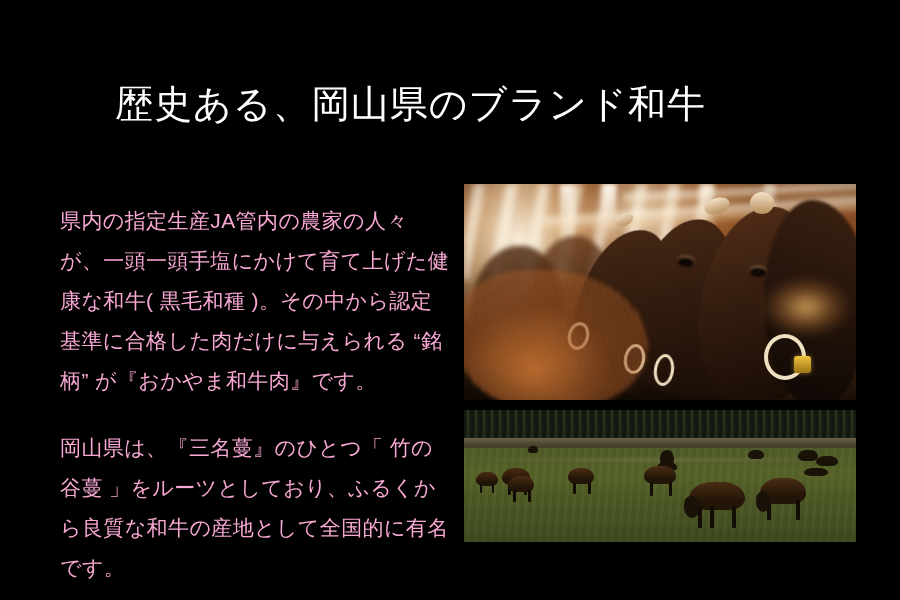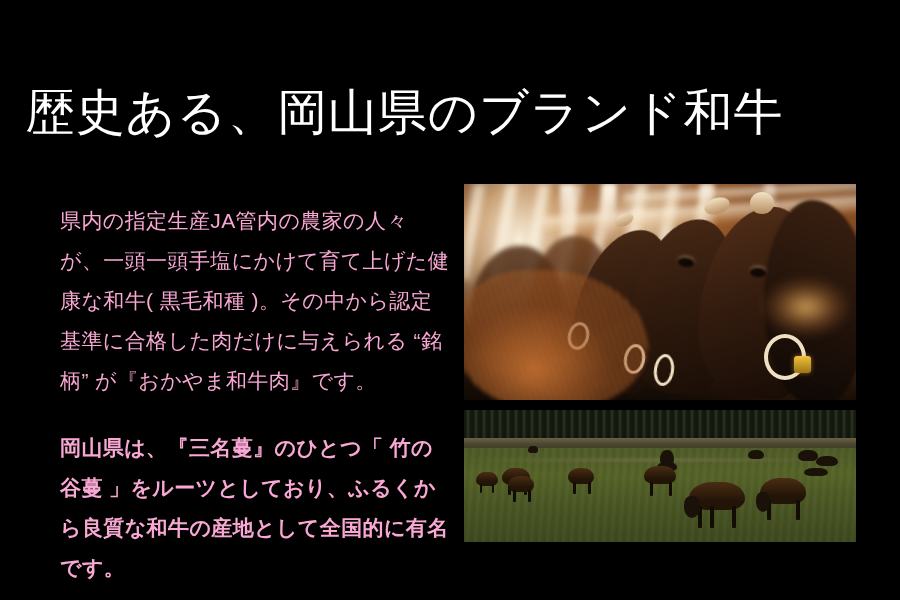--- a/index.html
+++ b/index.html
@@ -19,25 +19,25 @@
   .banner {
     position: relative;
     width: 900px;
     height: 600px;
     background: #000000;
   }
 
   
   .title {
     position: absolute;
-    left: 4px;
+    left: 10px;
     top: 52px;
     width: 801px;
     text-align: center;
-    font-size: 49px;
+    font-size: 38px;
     line-height: 54px;
     font-weight: 400;
     letter-spacing: 1px;
     color: #ffffff;
     white-space: nowrap;
   }
 
   
   .text-col {
     position: absolute;
@@ -47,21 +47,20 @@
   }
   .para {
     font-size: 21px;
     line-height: 40px;
     font-weight: 400;
     color: #f9a8d4;
     letter-spacing: 0.4px;
   }
   .para + .para {
     margin-top: 27px;
-    font-weight: bold;
   }
 
   
   .media-col {
     position: absolute;
     left: 464px;
     top: 184px;
     width: 392px;
   }
 

